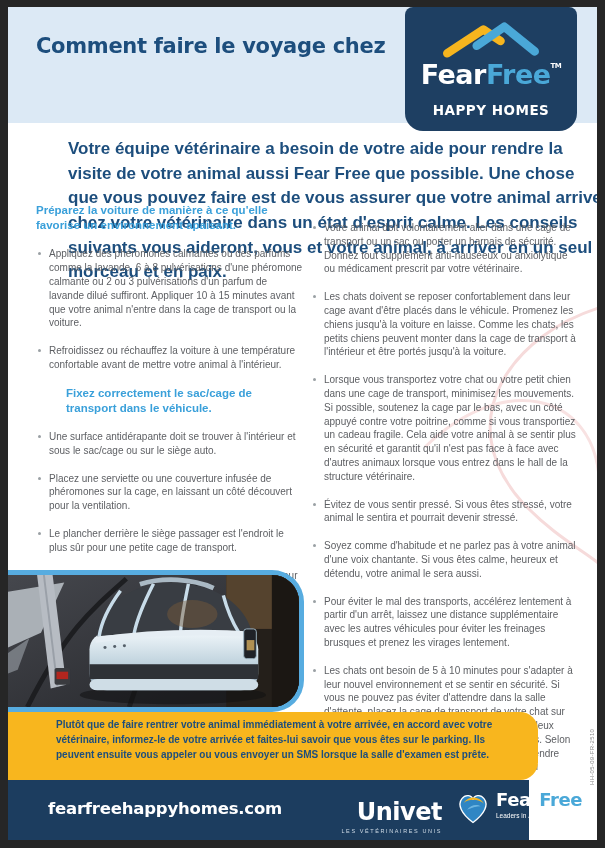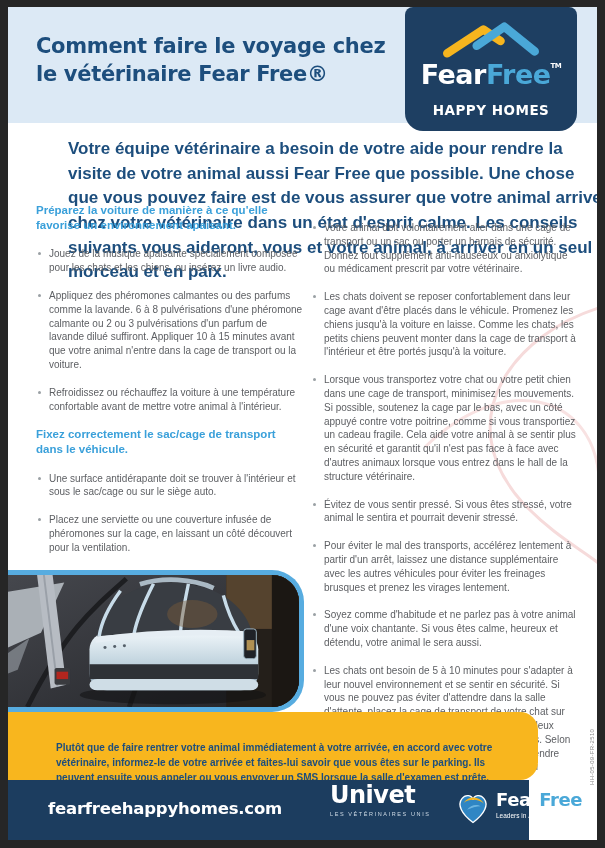--- a/index.html
+++ b/index.html
@@ -20,59 +20,58 @@
   .intro{position:absolute;left:28px;top:130px;width:534px;font-weight:bold;font-size:17px;line-height:1.45;color:#1d4e7d;z-index:1;margin-left:32px;}
 
   
   .heart-decor{position:absolute;right:0;top:280px;z-index:0;pointer-events:none;}
 
   
   .col{position:absolute;top:196px;z-index:1;}
   .col-left{left:28px;width:267px;}
   .col-right{left:303px;top:200px;width:266px;}
   .section-heading{font-weight:bold;font-size:11.5px;line-height:1.32;color:#3aa0da;margin:0 0 9px 0;}
-  .section-heading.second{margin-top:14px;}
+  .section-heading.second{margin-top:14px;margin-left:30px;}
   ul.bullets{list-style:none;margin:0;padding:0;}
   ul.bullets li{position:relative;padding-left:13px;margin-bottom:9px;font-size:10px;line-height:1.38;color:#5d5f63;margin-top:14px;}
   ul.bullets li::before{content:"";position:absolute;left:2px;top:5px;width:3px;height:3px;border-radius:50%;background:#9aa0a4;}
 
   
   .photo{position:absolute;left:0;top:563px;width:291px;height:132px;border:5px solid #57ace0;border-left:none;border-radius:0 32px 32px 0;overflow:hidden;background:#2b2c30;z-index:2;}
   .photo svg{display:block;}
 
   
   .banner{position:absolute;left:0;top:705px;width:530px;height:68px;background:#f8b61e;border-radius:0 18px 18px 0;z-index:3;}
-  .banner-text{padding:28px 26px 0 48px;font-weight:bold;font-size:10px;line-height:1.5;color:#1d4e7d;}
+  .banner-text{padding:5px 26px 0 48px;font-weight:bold;font-size:10px;line-height:1.5;color:#1d4e7d;}
 
   
   .side-code{position:absolute;right:2px;top:698px;height:80px;writing-mode:vertical-rl;transform:rotate(180deg);font-size:6px;color:#8b8b8b;letter-spacing:0.3px;z-index:1;}
 
   
   .footer{position:absolute;left:0;top:773px;width:521px;height:60px;background:#1c3d5f;z-index:4;}
   .website{position:absolute;left:40px;top:19px;font-family:"DejaVu Sans",sans-serif;font-weight:bold;font-size:16.5px;color:#ffffff;text-decoration:none;letter-spacing:-0.2px;}
-  .univet{position:absolute;left:322px;top:3px;width:112px;text-align:left;color:#ffffff;}
+  .univet{position:absolute;left:322px;top:20px;width:112px;text-align:right;color:#ffffff;}
   .univet-name{font-family:"DejaVu Sans",sans-serif;font-weight:bold;font-size:24px;line-height:1;letter-spacing:-0.5px;}
   .univet-tagline{font-size:5.5px;letter-spacing:1.6px;margin-top:4px;color:#cfdbe6;}
   .ff-footer{position:absolute;left:448px;top:11px;display:flex;align-items:flex-start;}
   .ff-text{margin-left:6px;}
   .ff-brand{font-family:"DejaVu Sans",sans-serif;font-weight:bold;font-size:18px;line-height:1;color:#ffffff;letter-spacing:-0.4px;}
   .ff-brand .free{color:#4aa8d8;}
   .ff-tm{font-size:6px;vertical-align:top;position:relative;top:1px;color:#ffffff;}
   .ff-tagline{font-size:6.5px;color:#ffffff;margin-top:3px;}
   .ff-tagline b{font-weight:bold;}
 </style>
 </head>
 <body>
 
 <div class="page">
 
   <div class="header-band"></div>
   <div class="page-title">
     <div>Comment faire le voyage chez</div>
-    <div>le vétérinaire Fear Free®</div>
   </div>
 
   <div class="logo-box">
     <svg class="roof" width="104" height="38" viewBox="0 0 104 40">
       <polyline points="6,34 44,9 62,21" fill="none" stroke="#f6b51e" stroke-width="9" stroke-linecap="round" stroke-linejoin="round"></polyline>
       <polyline points="37,26 66,6 98,32" fill="none" stroke="#4aa8d8" stroke-width="9" stroke-linecap="round" stroke-linejoin="round"></polyline>
     </svg>
     <div class="brand-line"><span>Fear</span><span class="free">Free</span><span class="tm">TM</span></div>
     <div class="logo-tagline">HAPPY HOMES</div>
   </div>
@@ -80,41 +79,40 @@
   <div class="intro">Votre équipe vétérinaire a besoin de votre aide pour rendre la visite de votre animal aussi Fear Free que possible. Une chose que vous pouvez faire est de vous assurer que votre animal arrive chez votre vétérinaire dans un état d'esprit calme. Les conseils suivants vous aideront, vous et votre animal, à arriver en un seul morceau et en paix.</div>
 
   <svg class="heart-decor" width="190" height="370" viewBox="0 0 190 370">
     <path d="M 195 20 C 110 45, 40 130, 115 215 C 150 252, 180 265, 196 280" fill="none" stroke="#f6dbdb" stroke-width="3"></path>
     <path d="M 18 160 C 95 85, 185 105, 192 190" fill="none" stroke="#f8e2e2" stroke-width="3"></path>
   </svg>
 
   <div class="col col-left">
     <h2 class="section-heading">Préparez la voiture de manière à ce qu'elle favorise un environnement apaisant.</h2>
     <ul class="bullets">
-      <li>Jouez de la musique apaisante spécialement composée pour les chats et les chiens, ou insérez un livre audio.</li>
       <li>Appliquez des phéromones calmantes ou des parfums comme la lavande. 6 à 8 pulvérisations d'une phéromone calmante ou 2 ou 3 pulvérisations d'un parfum de lavande dilué suffiront. Appliquer 10 à 15 minutes avant que votre animal n'entre dans la cage de transport ou la voiture.</li>
       <li>Refroidissez ou réchauffez la voiture à une température confortable avant de mettre votre animal à l'intérieur.</li>
     </ul>
     <h2 class="section-heading second">Fixez correctement le sac/cage de transport dans le véhicule.</h2>
     <ul class="bullets">
       <li>Une surface antidérapante doit se trouver à l'intérieur et sous le sac/cage ou sur le siège auto.</li>
       <li>Placez une serviette ou une couverture infusée de phéromones sur la cage, en laissant un côté découvert pour la ventilation.</li>
       <li>Le plancher derrière le siège passager est l'endroit le plus sûr pour une petite cage de transport.</li>
       <li>Sécurisez les grandes caisses ou les transporteurs pour leur éviter de glisser.</li>
     </ul>
   </div>
 
   <div class="col col-right">
     <ul class="bullets">
       <li>Votre animal doit volontairement aller dans une cage de transport ou un sac ou porter un harnais de sécurité. Donnez tout supplément anti-nauséeux ou anxiolytique ou médicament prescrit par votre vétérinaire.</li>
       <li>Les chats doivent se reposer confortablement dans leur cage avant d'être placés dans le véhicule. Promenez les chiens jusqu'à la voiture en laisse. Comme les chats, les petits chiens peuvent monter dans la cage de transport à l'intérieur et être portés jusqu'à la voiture.</li>
       <li>Lorsque vous transportez votre chat ou votre petit chien dans une cage de transport, minimisez les mouvements. Si possible, soutenez la cage par le bas, avec un côté appuyé contre votre poitrine, comme si vous transportiez un cadeau fragile. Cela aide votre animal à se sentir plus en sécurité et garantit qu'il n'est pas face à face avec d'autres animaux lorsque vous entrez dans le hall de la structure vétérinaire.</li>
       <li>Évitez de vous sentir pressé. Si vous êtes stressé, votre animal le sentira et pourrait devenir stressé.</li>
+      <li>Soyez comme d'habitude et ne parlez pas à votre animal d'une voix chantante. Si vous êtes calme, heureux et détendu, votre animal le sera aussi.</li>
       <li>Pour éviter le mal des transports, accélérez lentement à partir d'un arrêt, laissez une distance supplémentaire avec les autres véhicules pour éviter les freinages brusques et prenez les virages lentement.</li>
-      <li>Soyez comme d'habitude et ne parlez pas à votre animal d'une voix chantante. Si vous êtes calme, heureux et détendu, votre animal le sera aussi.</li>
       <li>Les chats ont besoin de 5 à 10 minutes pour s'adapter à leur nouvel environnement et se sentir en sécurité. Si vous ne pouvez pas éviter d'attendre dans la salle d'attente, placez la cage de transport de votre chat sur une surface surélevée et couvrez l'avant et les deux côtés avec une serviette infusée de phéromones. Selon les préférences de votre chien, vous pouvez attendre dans le véhicule, faire une courte promenade ou attendre dans le hall.</li>
     </ul>
   </div>
 
   <div class="photo">
     <svg width="291" height="132" viewBox="0 0 300 142" preserveAspectRatio="none">
       <defs>
         <linearGradient id="gseat" x1="0" y1="0" x2="1" y2="1">
           <stop offset="0" stop-color="#45474d"></stop>
             <stop offset="1" stop-color="#232428"></stop>

